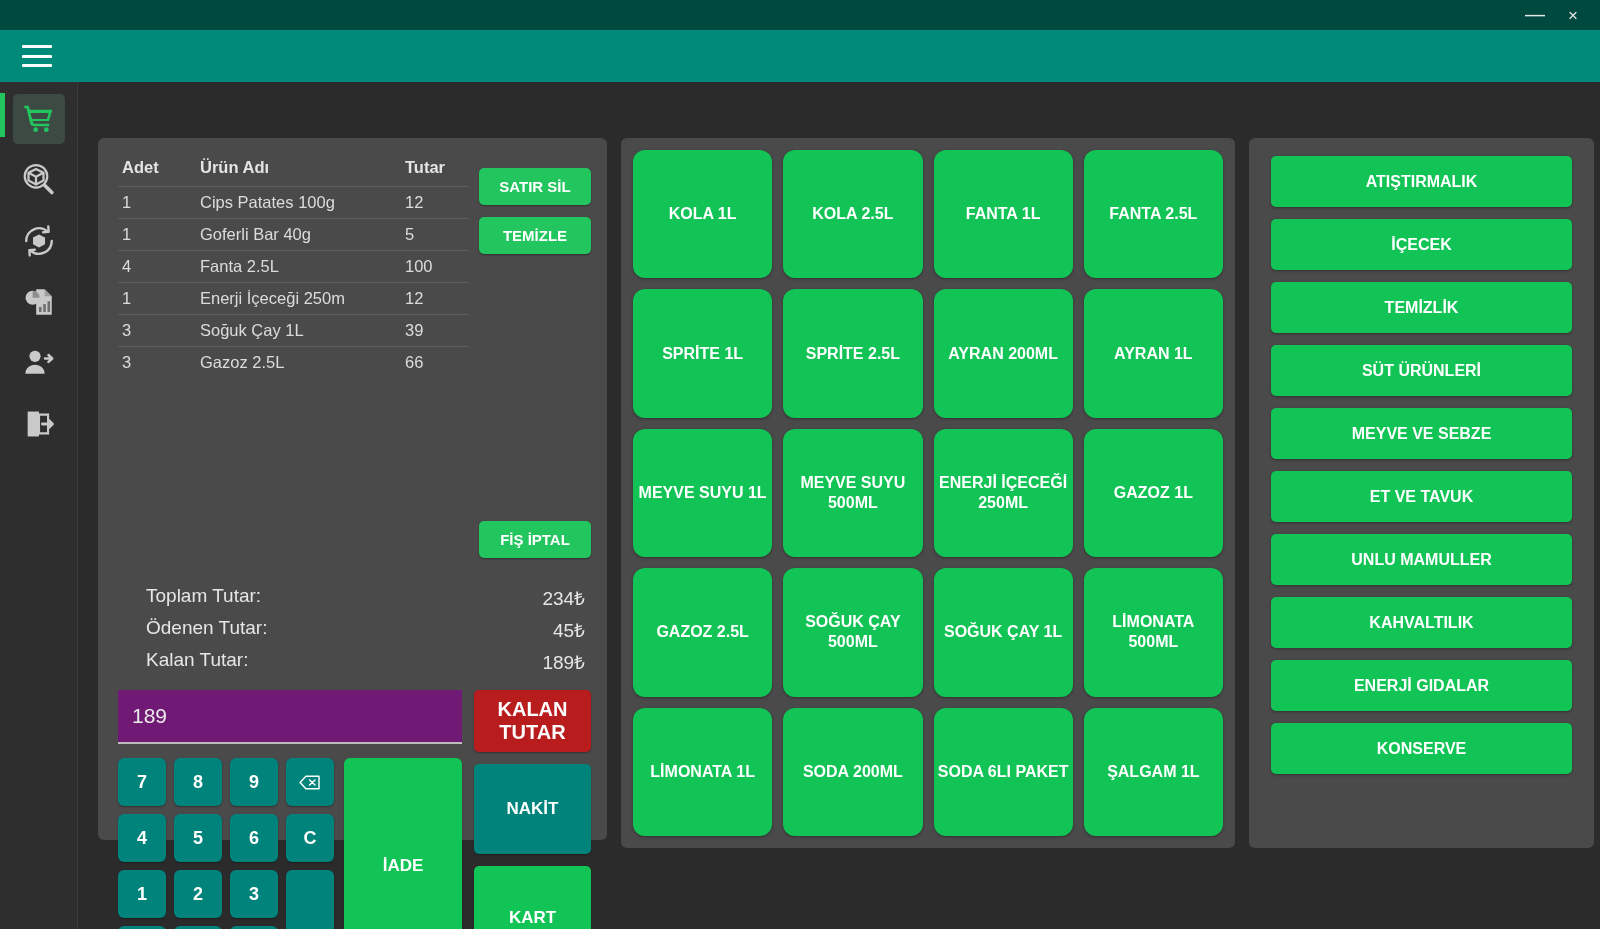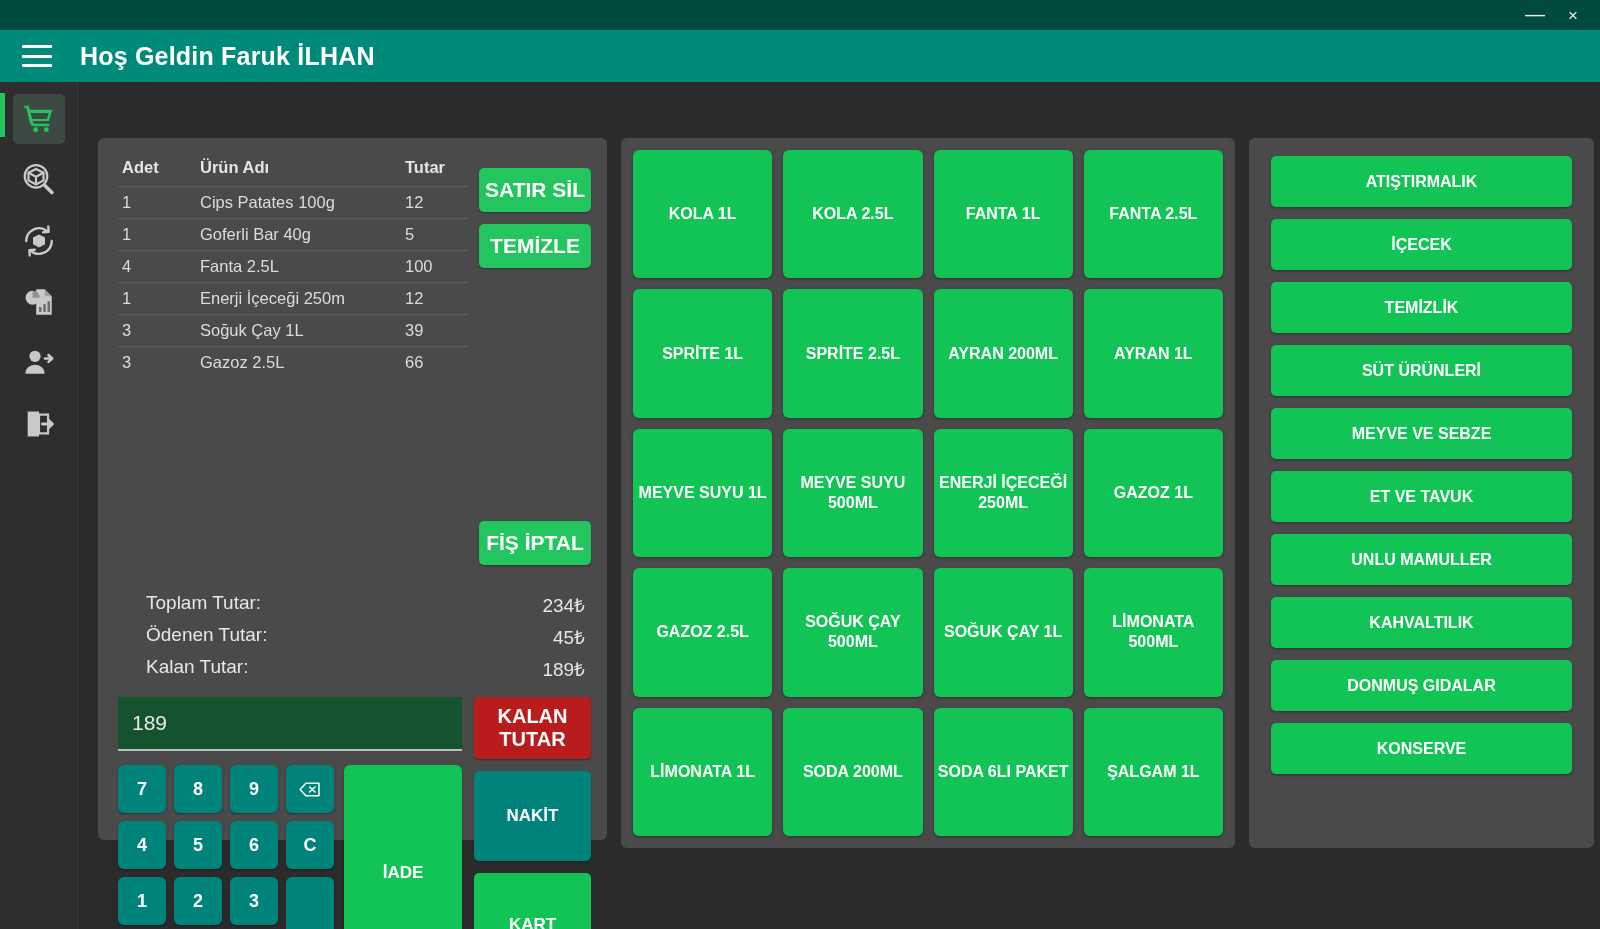--- a/index.html
+++ b/index.html
@@ -78,38 +78,38 @@
   table.receipt td {
     color: #dcdcdc; font-size: 16.5px; padding: 6px 4px;
     border-top: 1px solid #5d5d5d;
   }
   table.receipt .c-qty  { width: 78px; }
   table.receipt .c-amt  { width: 68px; }
 
   .side-actions { width: 112px; display: flex; flex-direction: column; gap: 12px; padding-top: 12px; }
   .btn-green {
     background: #22c55e; color: #fff; border: none; border-radius: 5px;
-    font-size: 21px; font-weight: bold; font-family: inherit;
+    font-size: 15px; font-weight: bold; font-family: inherit;
     padding: 10px 6px; cursor: pointer; box-shadow: 0 1px 2px rgba(0,0,0,.35);
   }
   .fis-wrap { margin-top: 143px; display: flex; justify-content: flex-end; }
   .fis-wrap .btn-green { width: 112px; }
 
   
   .totals { margin-top: 24px; padding: 0 6px 0 4px; }
   .total-row {
     display: flex; justify-content: space-between;
     color: #e6e6e6; font-size: 19px; padding: 3px 0; margin-left: 24px;
   }
 
   
   .pay { margin-top: 12px; display: flex; gap: 12px; }
   .pay-left { flex: 1; }
   .amount-field {
-    background: #14532d; border-bottom: 2px solid #bdbdbd;
+    background: #701a75; border-bottom: 2px solid #bdbdbd;
     height: 54px; display: flex; align-items: center;
     padding-left: 14px; color: #e9e9e9; font-size: 21px;
   }
   .keypad-row { display: flex; gap: 10px; margin-top: 14px; }
   .keys { display: grid; grid-template-columns: repeat(4, 48px);
     grid-template-rows: repeat(4, 48px); gap: 8px; }
   .key {
     background: #00837a; color: #fff; border: none; border-radius: 6px;
     font-size: 18px; font-weight: bold; font-family: inherit; cursor: pointer;
     display: flex; align-items: center; justify-content: center;
@@ -139,21 +139,21 @@
     cursor: pointer; box-shadow: 0 1px 2px rgba(0,0,0,.35);
   }
 
   
   .products-panel { width: 614px; height: 710px; padding: 12px; }
   .product-grid {
     display: grid; grid-template-columns: repeat(4, 1fr);
     grid-template-rows: repeat(5, 1fr); gap: 11px; height: 100%;
   }
   .product-btn {
-    background: #11c455; color: #fff; border: none; border-radius: 6px;
+    background: #11c455; color: #fff; border: none; border-radius: 12px;
     font-size: 16px; font-weight: bold; font-family: inherit;
     cursor: pointer; line-height: 1.25; padding: 4px;
     box-shadow: 0 1px 3px rgba(0,0,0,.35);
   }
 
   
   .cat-panel { width: 345px; height: 710px; padding: 18px 22px; }
   .cat-list { display: flex; flex-direction: column; gap: 12px; }
   .cat-btn {
     background: #11c455; color: #fff; border: none; border-radius: 5px;
@@ -172,21 +172,20 @@
     <span>×</span>
   </div>
 </div>
 
 <div class="appbar">
   <div class="hamburger">
     <span></span>
       <span></span>
       <span></span>
   </div>
-  <div class="appbar-title">Hoş Geldin Faruk İLHAN</div>
 </div>
 
 <div class="shell">
 
   <div class="rail">
 
     <div class="rail-item active">
       <div class="rail-tile">
         <span>
           <svg width="36" height="32" viewBox="0 0 24 24" fill="#22c55e">
@@ -414,19 +413,19 @@
     <div class="panel cat-panel">
       <div class="cat-list">
         <button class="cat-btn">ATIŞTIRMALIK</button>
         <button class="cat-btn">İÇECEK</button>
         <button class="cat-btn">TEMİZLİK</button>
         <button class="cat-btn">SÜT ÜRÜNLERİ</button>
         <button class="cat-btn">MEYVE VE SEBZE</button>
         <button class="cat-btn">ET VE TAVUK</button>
         <button class="cat-btn">UNLU MAMULLER</button>
         <button class="cat-btn">KAHVALTILIK</button>
-        <button class="cat-btn">DONMUŞ GIDALAR</button>
+        <button class="cat-btn">ENERJİ GIDALAR</button>
         <button class="cat-btn">KONSERVE</button>
       </div>
     </div>
 
   </div>
 </div>
 
 </body></html>

